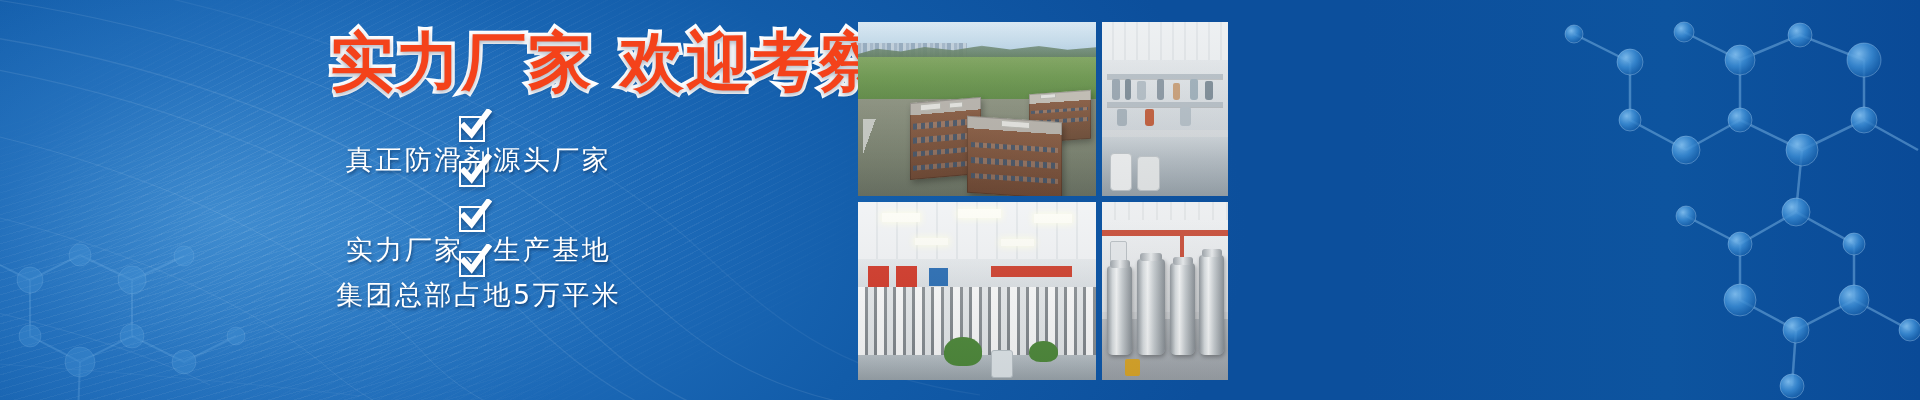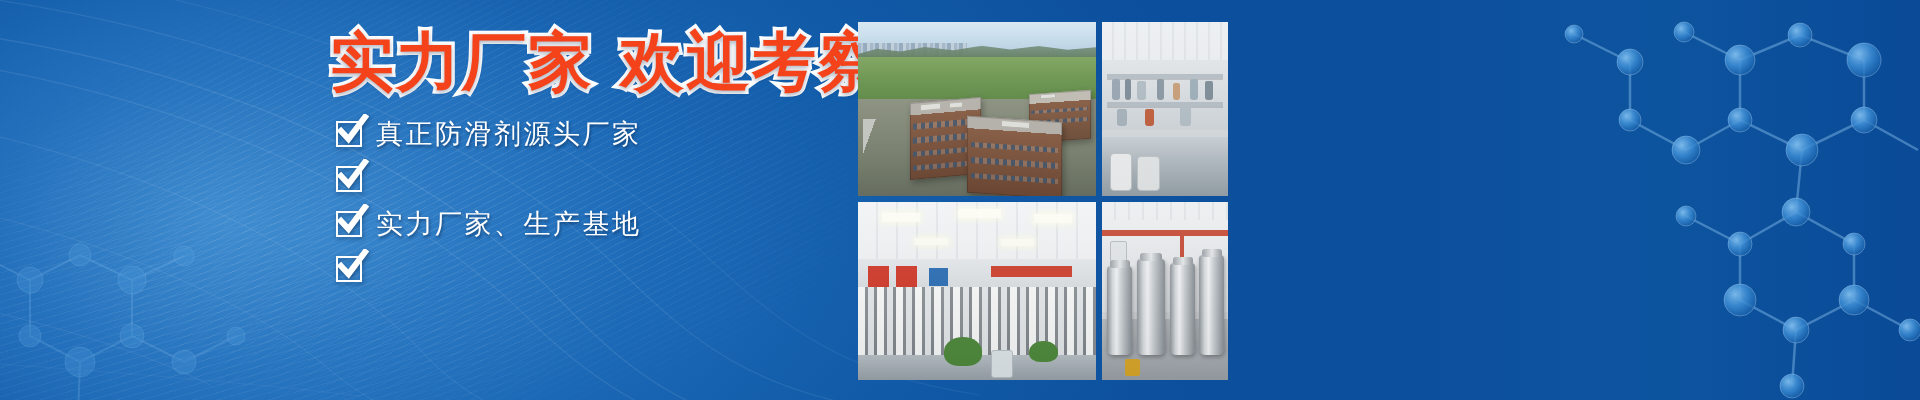--- a/index.html
+++ b/index.html
@@ -80,21 +80,21 @@
     -webkit-text-stroke:7px #ffffff;
     paint-order:stroke fill;
     text-shadow:0 2px 5px rgba(0,30,70,.35);
   }
   .headline .gap { display:inline-block; width:26px; }
 
   .bullets {
     position:absolute; left:336px; top:116px;
     display:flex; flex-direction:column; gap:9px;
   }
-  .bullet { display:flex; align-items:center; height:36px; }
+  .bullet { display:flex; align-items:center; height:36px;flex-direction:column; }
   .chk {
     width:26px; height:26px; flex:0 0 26px;
     border:2.5px solid #ffffff; background:transparent;
     position:relative; margin-right:14px;
     filter:drop-shadow(1px 2px 2px rgba(0,25,60,.45));
   }
   .chk svg { position:absolute; left:-3px; top:-9px; }
   .bullet-text {
     font-family:"DejaVu Sans","Liberation Sans",sans-serif;
     font-size:27px; font-weight:500; color:#ffffff;
@@ -321,20 +321,21 @@
         </span>
         <span class="bullet-text">实力厂家、生产基地</span>
       </div>
 
       <div class="bullet">
         <span class="chk">
           <svg width="34" height="34" viewBox="0 0 34 34">
             <path d="M6 17 L13.5 25 L30 3" fill="none" stroke="#ffffff" stroke-width="6" stroke-linecap="square" stroke-linejoin="miter"></path>
           </svg>
         </span>
+        <span class="bullet-text">集团总部占地5万平米</span>
       </div>
 
     </div>
   </div>
 
   <div class="photos">
 
     <div class="photo p-campus">
       <div class="campus-sky"></div>
       <div class="campus-city"></div>

